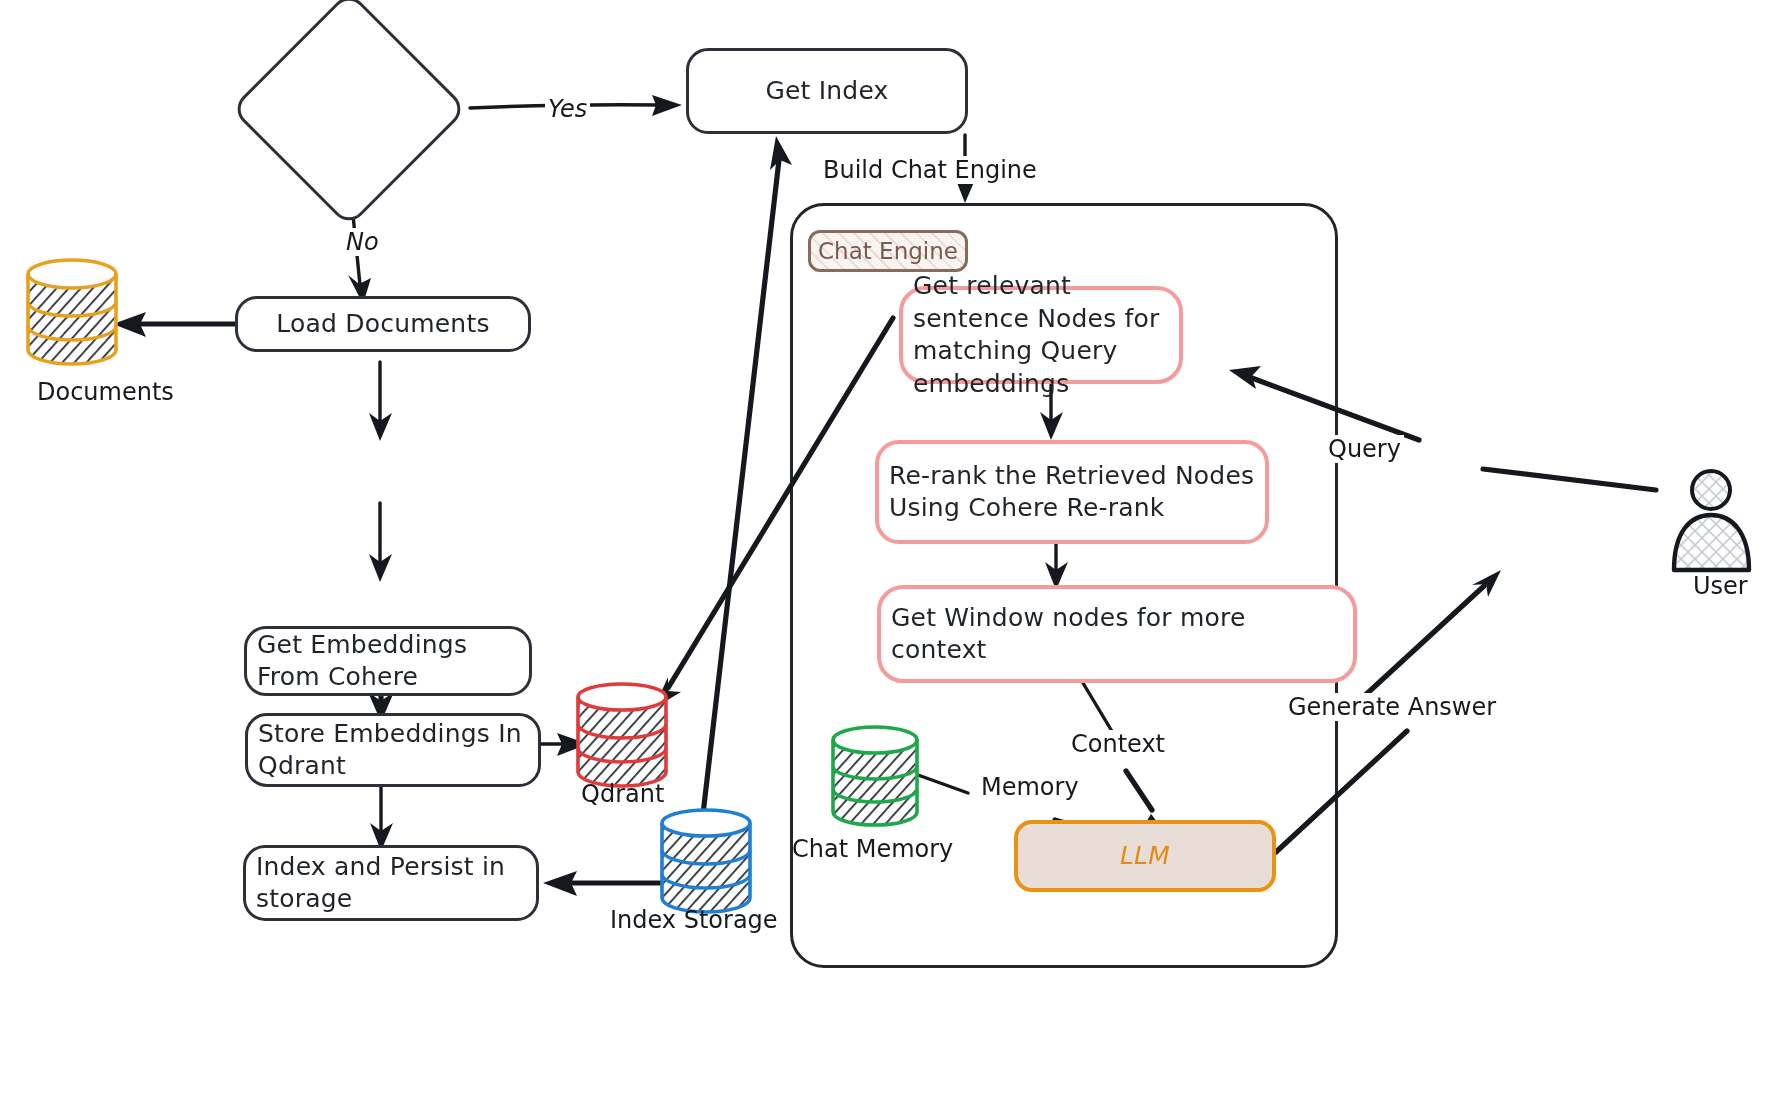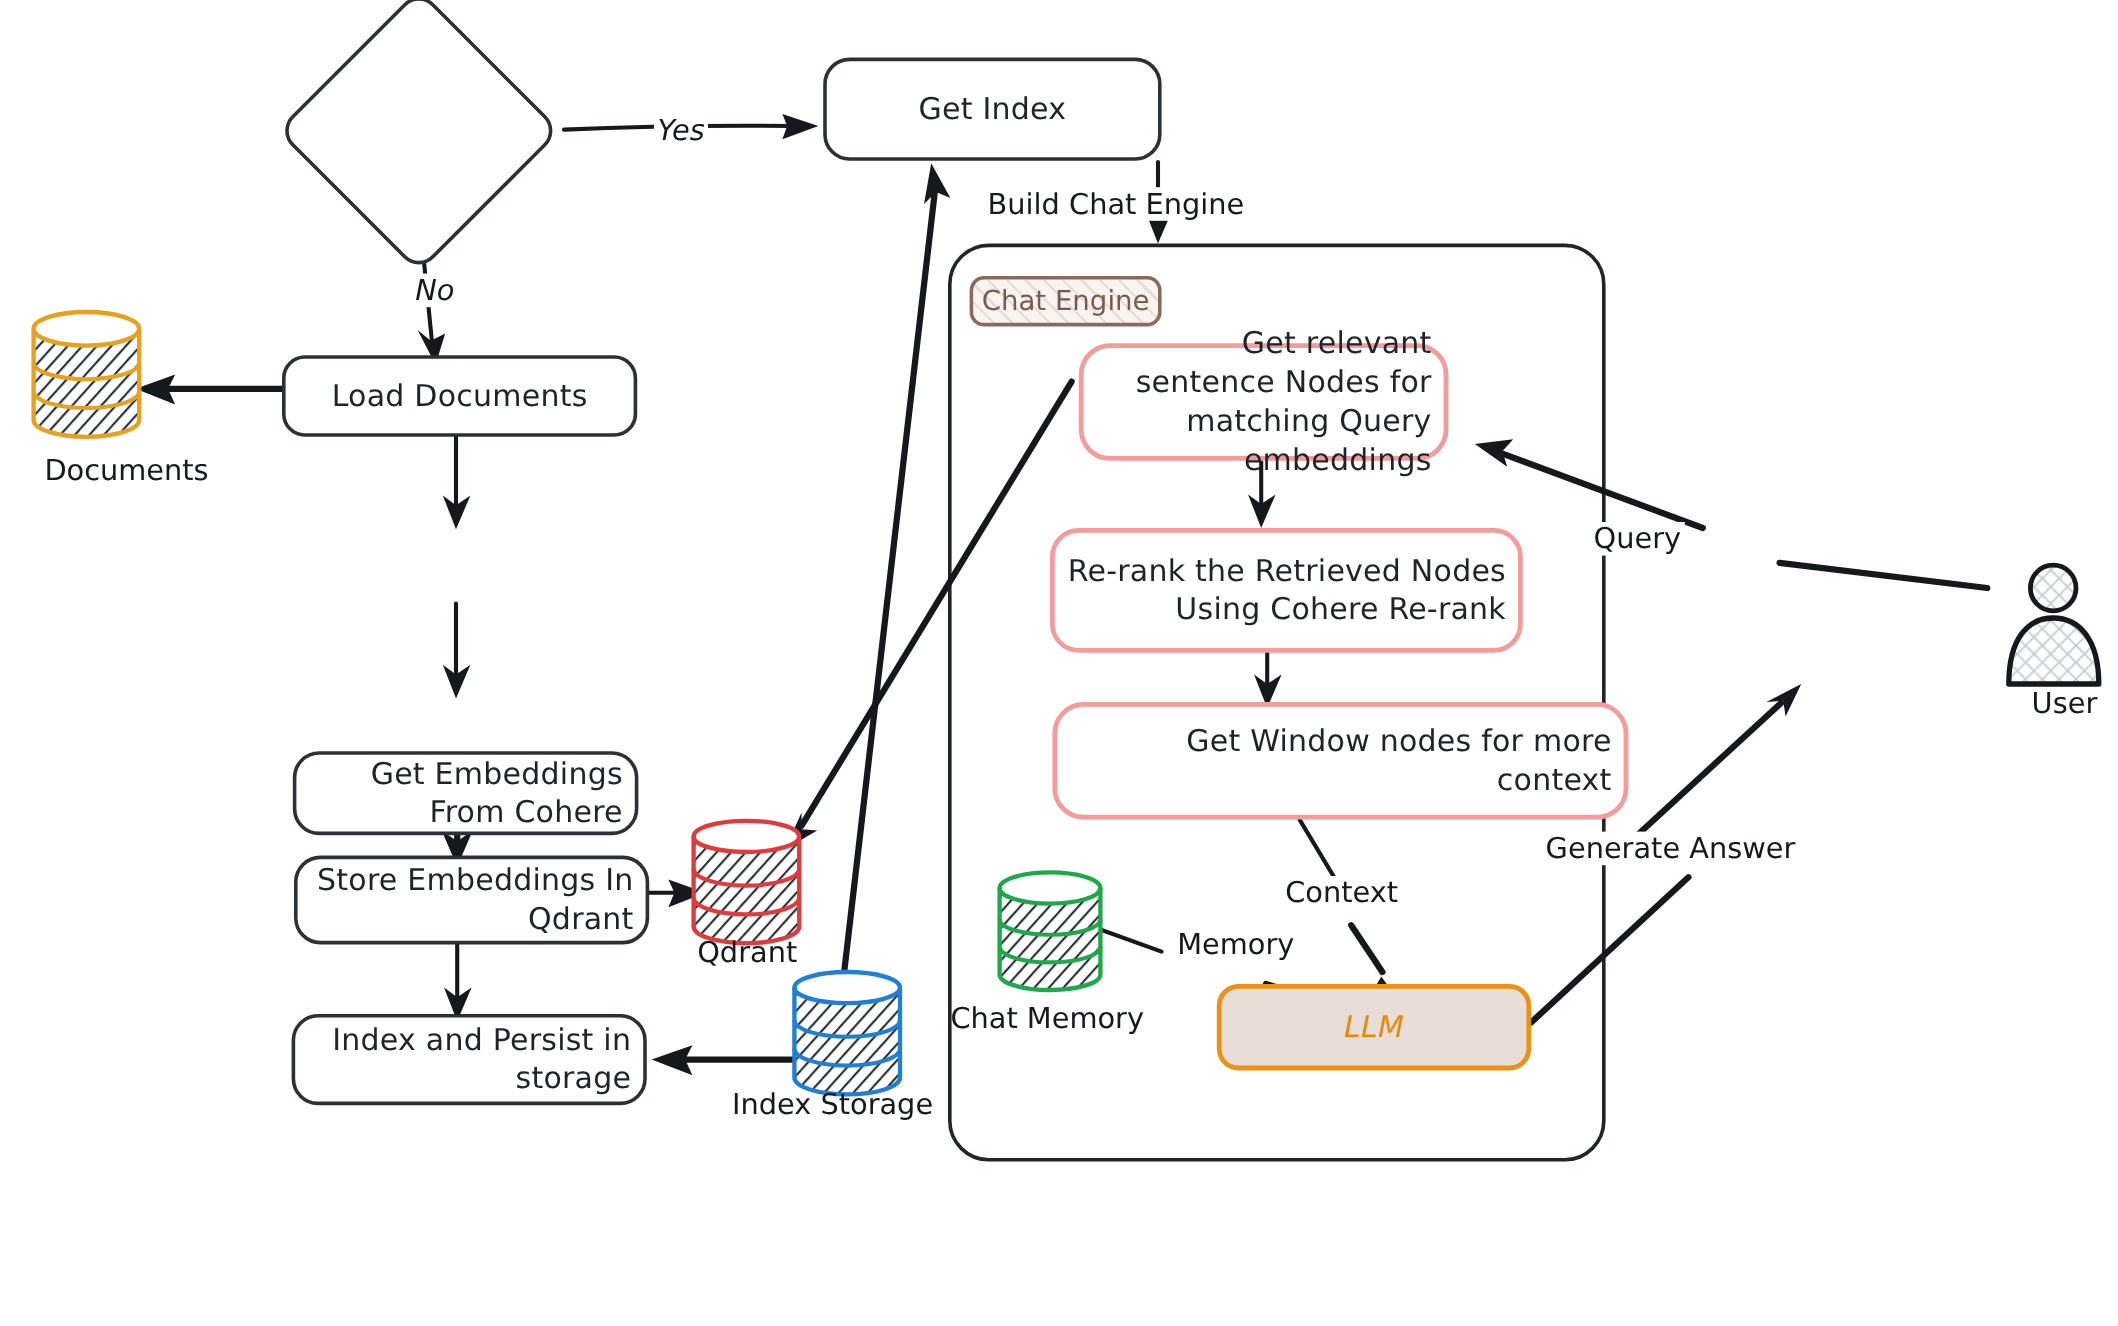--- a/index.html
+++ b/index.html
@@ -7,21 +7,21 @@
     width:1765px;height:1105px;position:relative;overflow:hidden;
     font-family:"DejaVu Sans","Liberation Sans",sans-serif;
     color:#1f2429;
   }
   #stage{position:absolute;inset:0;}
 
   
   .node{
     position:absolute;box-sizing:border-box;
     display:flex;align-items:center;justify-content:center;
-    text-align:right;line-height:1.30;
+    text-align:left;line-height:1.30;
     border:3px solid #2b3137;border-radius:22px;background:#ffffff;
     font-size:25px;letter-spacing:.2px;
     padding:6px 10px;
     z-index:6;
   }
   .node.pink{border-color:#f59b9b;border-width:4px;border-radius:26px;}
   .node.llm{
     border-color:#eb9113;border-width:4px;border-radius:18px;
     background:#e9ddd7;color:#e8890f;font-style:italic;
   }
@@ -176,21 +176,21 @@
       <polygon class="head" points="1501,570 1472,585 1486,584 1488,597"></polygon>
     </g>
   </svg>
 
   <div class="diamond" style="left:265px;top:25px;width:168px;height:168px;"></div>
 
   <div class="node" style="left:686px;top:48px;width:282px;height:86px;">
     <span>Get Index</span>
   </div>
 
-  <div class="node" style="left:235px;top:296px;width:296px;height:68px;border-radius:19px;">
+  <div class="node" style="left:235px;top:296px;width:296px;height:56px;">
     <span>Load Documents</span>
   </div>
 
 
   <div class="node" style="left:244px;top:578px;width:288px;height:70px;margin-top:48px;">
     <span>Get Embeddings From Cohere</span>
   </div>
 
   <div class="node" style="left:245px;top:713px;width:296px;height:74px;">
     <span>Store Embeddings In Qdrant</span>
@@ -199,21 +199,21 @@
   <div class="node" style="left:243px;top:845px;width:296px;height:76px;">
     <span>Index and Persist in storage</span>
   </div>
 
   <div class="container-box" style="left:790px;top:203px;width:548px;height:765px;"></div>
 
   <div class="group-tag" style="left:808px;top:230px;width:160px;height:42px;">
     <span>Chat Engine</span>
   </div>
 
-  <div class="node pink" style="left:899px;top:286px;width:308px;height:98px;">
+  <div class="node pink" style="left:899px;top:286px;width:284px;height:98px;">
     <span>Get relevant sentence Nodes for matching Query embeddings</span>
   </div>
 
   <div class="node pink" style="left:875px;top:440px;width:394px;height:104px;border-radius:24px;">
     <span>Re-rank the Retrieved Nodes Using Cohere Re-rank</span>
   </div>
 
   <div class="node pink" style="left:877px;top:585px;width:480px;height:98px;">
     <span>Get Window nodes for more context</span>
   </div>

